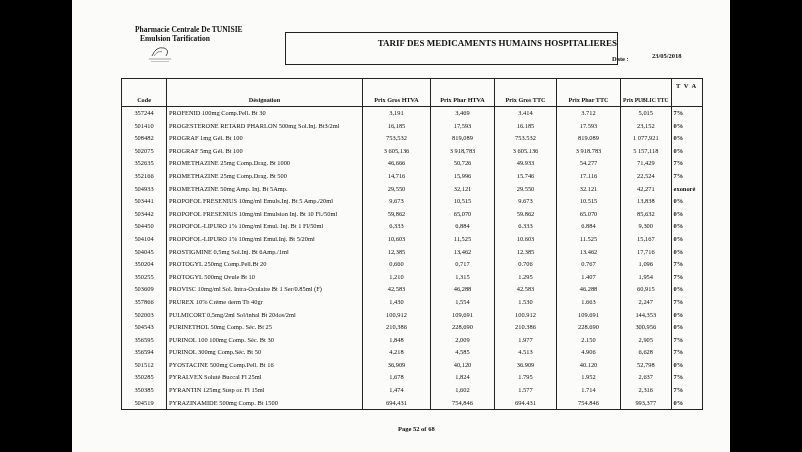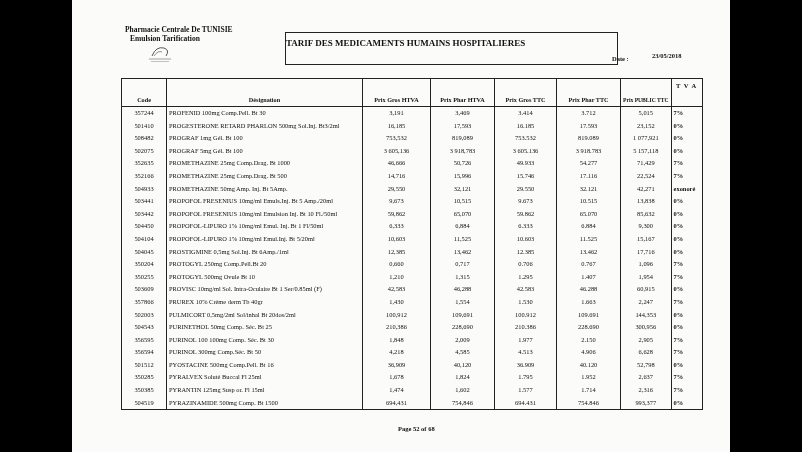--- a/index.html
+++ b/index.html
@@ -5,28 +5,28 @@
   html, body { margin: 0; padding: 0; }
   body {
     width: 802px; height: 452px; background: #000; position: relative; overflow: hidden;
     font-family: "Liberation Serif", serif; color: #111;
   }
   .paper {
     position: absolute; left: 72px; top: 0; width: 658px; height: 452px;
     background: #fbfbfa;
   }
   .org {
-    position: absolute; left: 125px; top: 25px; font-size: 7.5px; font-weight: bold; line-height: 9px;
+    position: absolute; left: 135px; top: 25px; font-size: 7.5px; font-weight: bold; line-height: 9px;
   }
   .org .l2 { padding-left: 5px; }
   .logo { position: absolute; left: 146px; top: 44px; width: 28px; height: 20px; }
   .title-box {
     position: absolute; left: 285px; top: 32px; width: 333px; height: 33px;
     border: 1.4px solid #222; box-sizing: border-box;
-    text-align: left; font-size: 9px; font-weight: bold; padding-top: 5px;
+    text-align: right; font-size: 9px; font-weight: bold; padding-top: 5px;
   }
   .date-label { position: absolute; left: 612px; top: 55px; font-size: 6.5px; font-weight: bold; }
   .date-value { position: absolute; left: 652px; top: 52px; font-size: 6.5px; font-weight: bold; }
   table.tarif {
     position: absolute; left: 121px; top: 78px; border-collapse: collapse;
     font-size: 6.4px; table-layout: fixed;
   }
   table.tarif th, table.tarif td {
     border-left: 1.2px solid #222; border-right: 1.2px solid #222;
     padding: 0 2px; white-space: nowrap; overflow: hidden;

